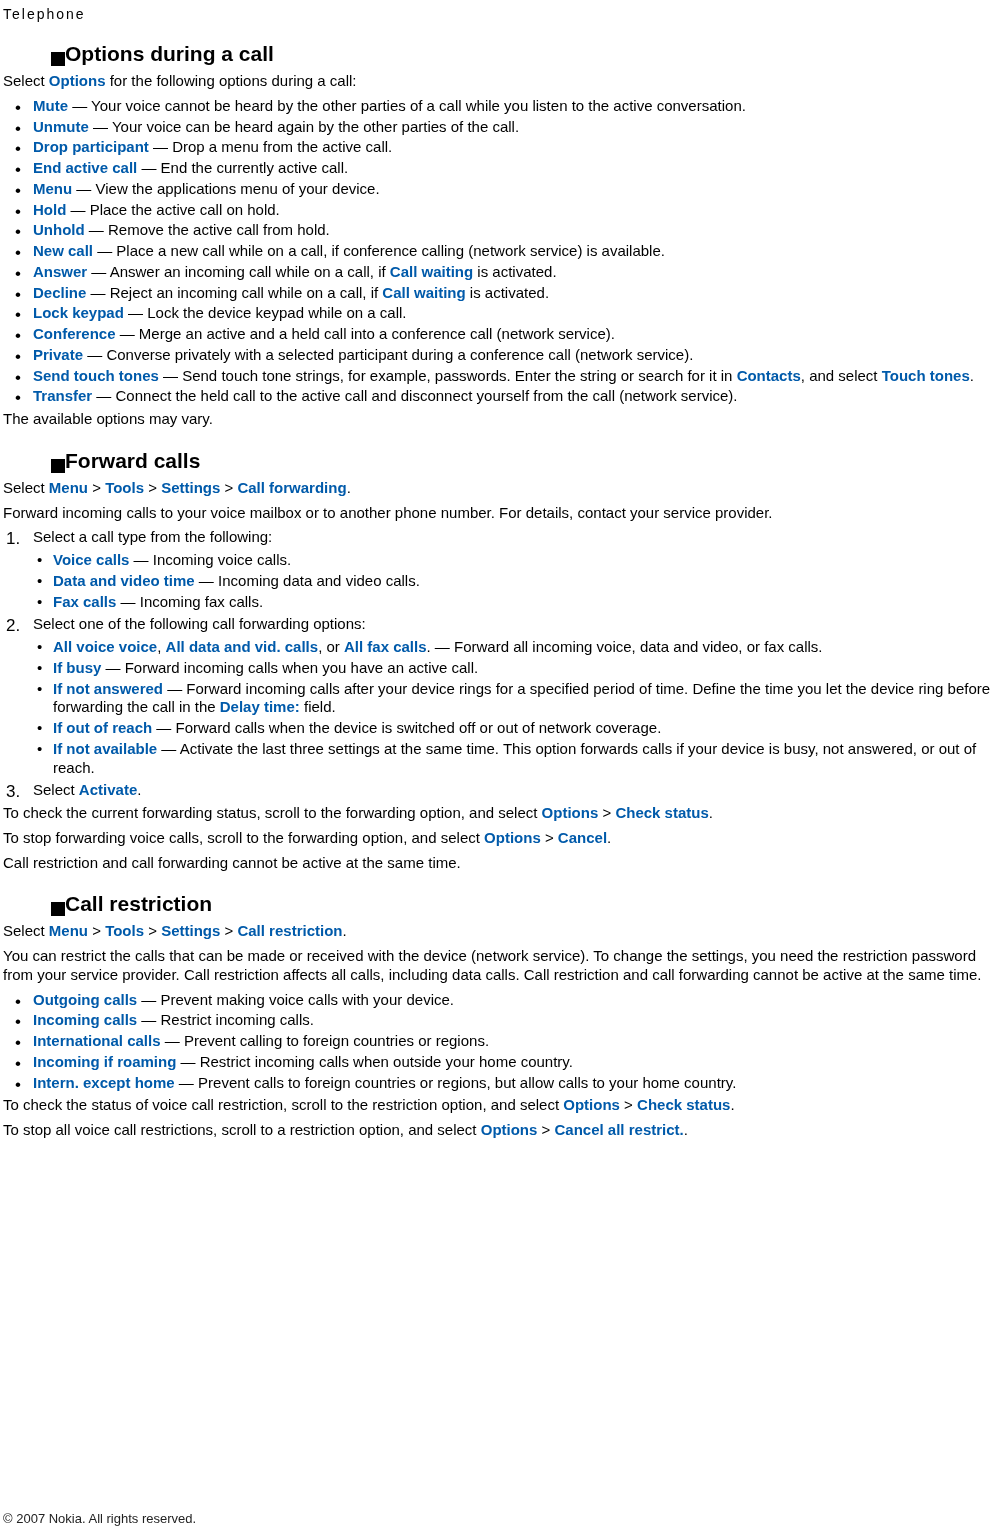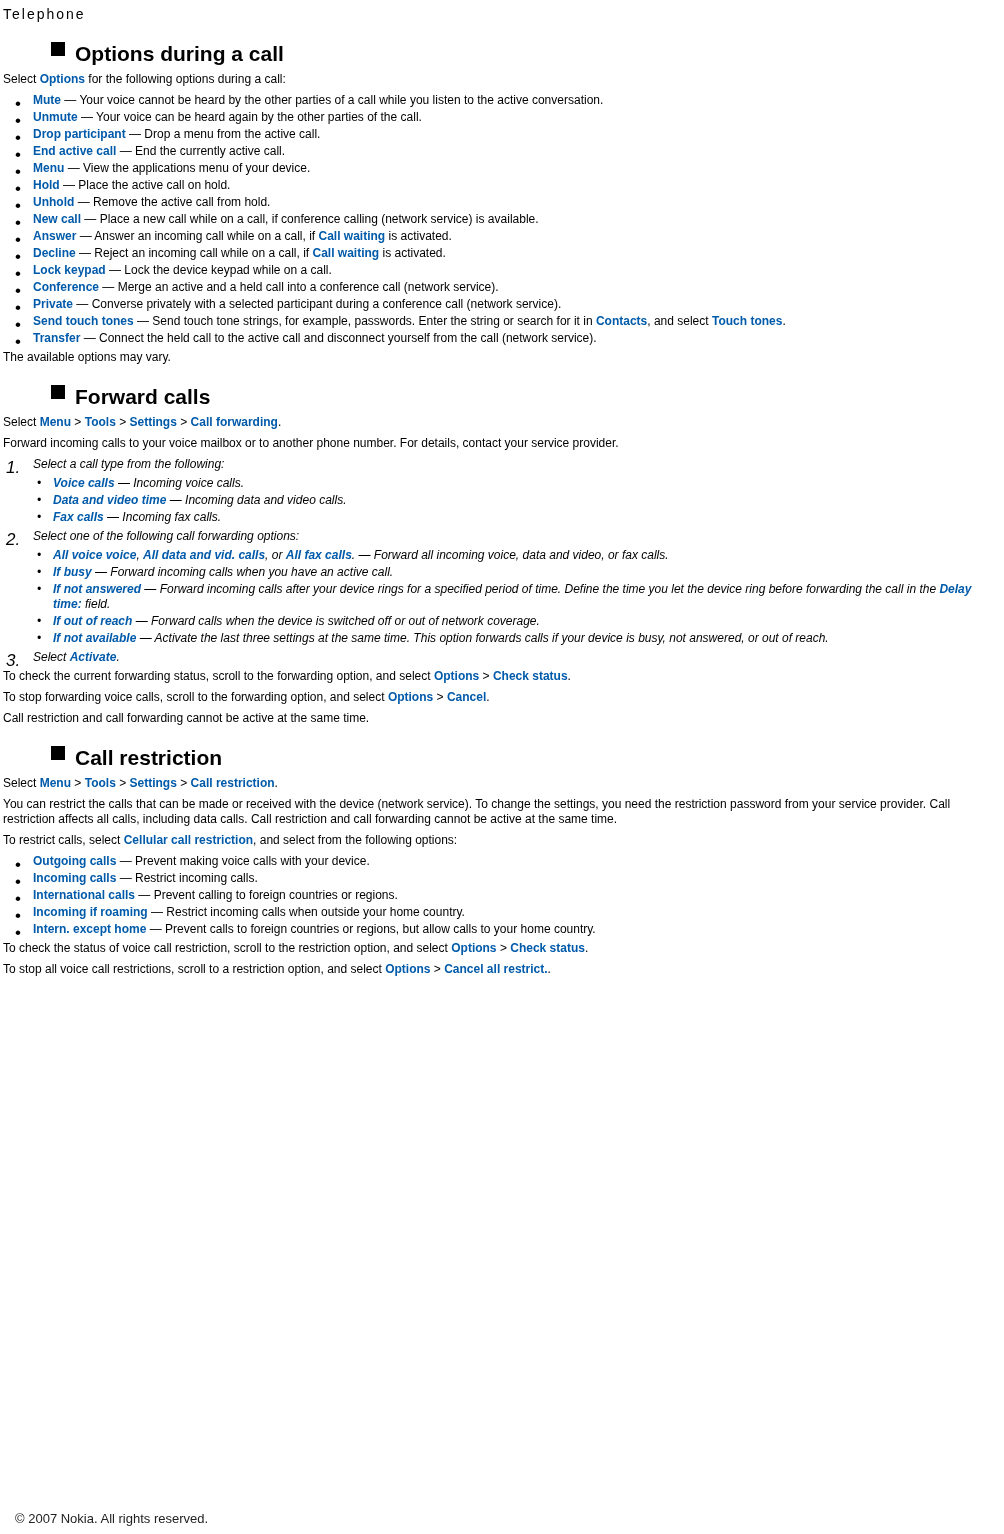--- a/index.html
+++ b/index.html
@@ -18,38 +18,37 @@
     position: relative;
   }
   .running-head {
     font-weight: 400;
     letter-spacing: 2px;
     font-size: 14px;
     margin: 0 0 18px 0;
   }
   .h2-row {
     display: flex;
-    align-items: flex-start;
-    gap: 10px;
+    align-items: flex-end;
     margin: 20px 0 6px 0;
     padding-left: 48px;
   }
   .h2-row .square {
     width: 14px;
     height: 14px;
     background: #000;
     flex: 0 0 14px;
   }
   .h2-row h2 {
     margin: 0;
     font-size: 21px;
     font-weight: 700;
   }
   p, li, .para {
-    font-size: 12px;
+    font-size: 15px;
     line-height: 1.25;
   }
   p, .para { margin: 4px 0 6px 0; }
   .bluebold { color: #005aaa; font-weight: 700; }
   ul.bullets {
     list-style: none;
     padding: 0 0 0 0;
     margin: 4px 0 4px 0;
   }
   ul.bullets > li {
@@ -70,21 +69,20 @@
     list-style: none;
     padding: 0;
     margin: 4px 0;
     counter-reset: step;
   }
   ol.numbered > li {
     counter-increment: step;
     position: relative;
     padding-left: 30px;
     margin: 4px 0;
-    font-style: italic;
   }
   ol.numbered > li::before {
     content: counter(step) ".";
     position: absolute;
     left: 3px;
     top: 0;
     font-size: 17px;
   }
   ul.sub {
     list-style: none;
@@ -98,21 +96,21 @@
   }
   ul.sub > li::before {
     content: "•";
     position: absolute;
     left: 4px;
     top: 0;
   }
   .footer {
     position: absolute;
     bottom: 8px;
-    left: 15px;
+    left: 3px;
     right: 3px;
     font-size: 13px;
     color: #222;
   }
   .footer .pagenum {
     position: absolute;
     left: 50%;
     transform: translateX(-50%);
     font-weight: 700;
     margin-top: 28px;
@@ -186,23 +184,20 @@
     <span>To stop forwarding voice calls, scroll to the forwarding option, and select </span><span class="bluebold">Options</span><span> &gt; </span><span class="bluebold">Cancel</span><span>.</span>
   </p>
   <p>Call restriction and call forwarding cannot be active at the same time.</p>
 
   <div class="h2-row">
     <div class="square"></div>
     <h2>Call restriction</h2>
   </div>
   <p id="s3-path"><span>Select </span><span class="bluebold">Menu</span><span> &gt; </span><span class="bluebold">Tools</span><span> &gt; </span><span class="bluebold">Settings</span><span> &gt; </span><span class="bluebold">Call restriction</span><span>.</span></p>
   <p>You can restrict the calls that can be made or received with the device (network service). To change the settings, you need the restriction password from your service provider. Call restriction affects all calls, including data calls. Call restriction and call forwarding cannot be active at the same time.</p>
-  <p>
-    <span>To restrict calls, select </span><span class="bluebold">Cellular call restriction</span><span>, and select from the following options:</span>
-  </p>
   <ul class="bullets" id="s3-list">
       <li><span class="bluebold">Outgoing calls</span><span> — Prevent making voice calls with your device.</span></li>
       <li><span class="bluebold">Incoming calls</span><span> — Restrict incoming calls.</span></li>
       <li><span class="bluebold">International calls</span><span> — Prevent calling to foreign countries or regions.</span></li>
       <li><span class="bluebold">Incoming if roaming</span><span> — Restrict incoming calls when outside your home country.</span></li>
       <li><span class="bluebold">Intern. except home</span><span> — Prevent calls to foreign countries or regions, but allow calls to your home country.</span></li>
     </ul>
   <p>
     <span>To check the status of voice call restriction, scroll to the restriction option, and select </span><span class="bluebold">Options</span><span> &gt; </span><span class="bluebold">Check status</span><span>.</span>
   </p>

